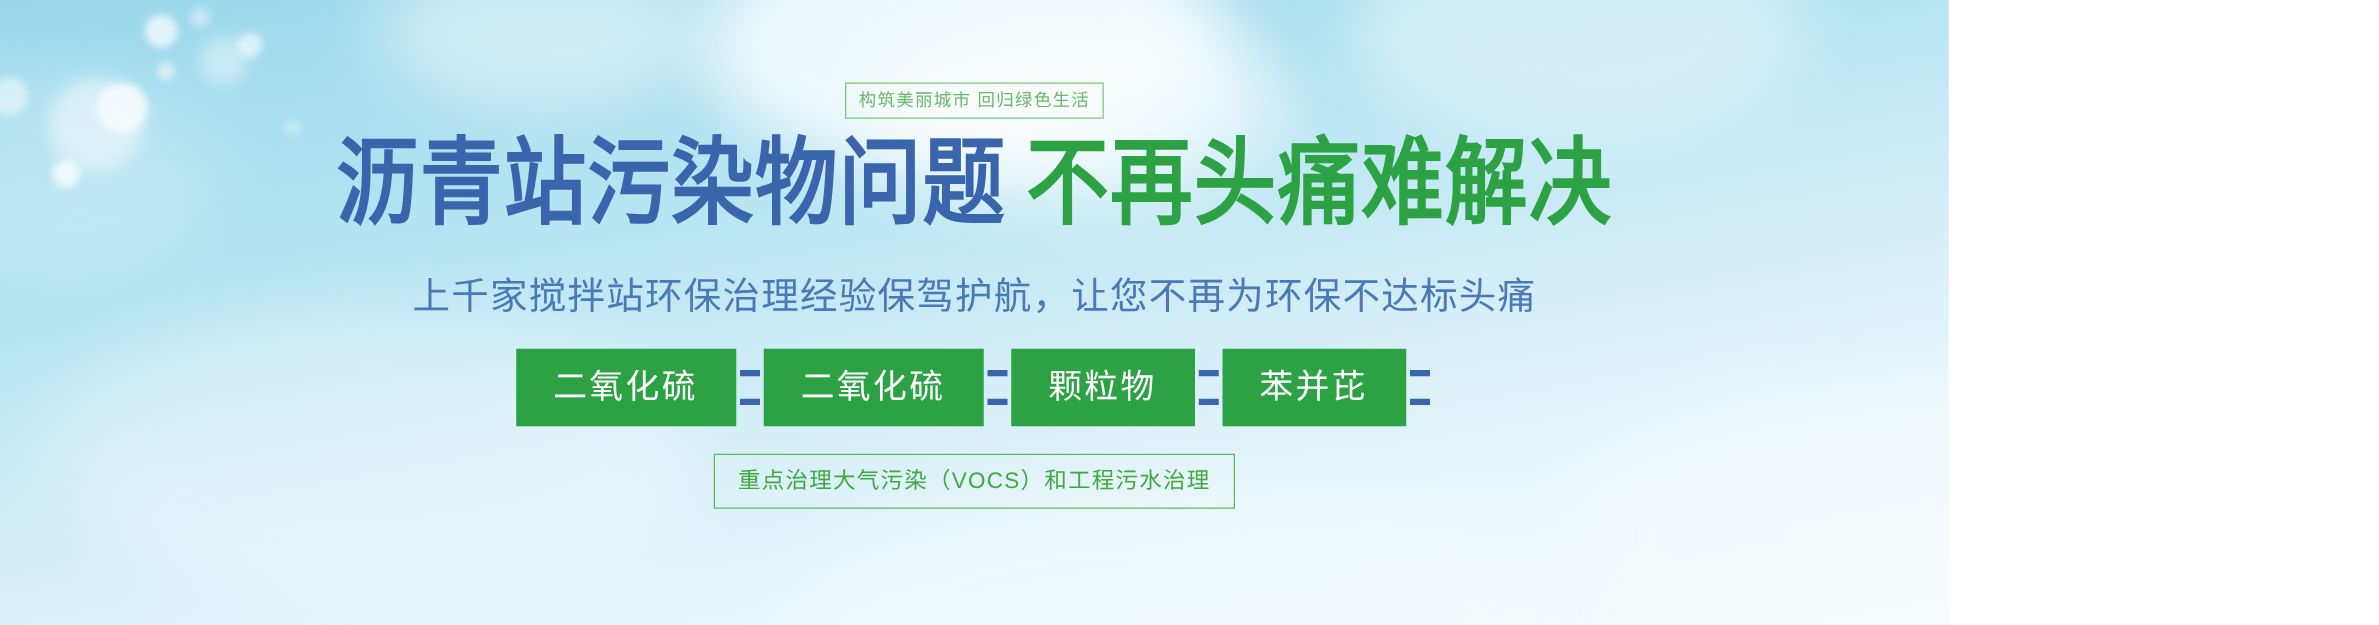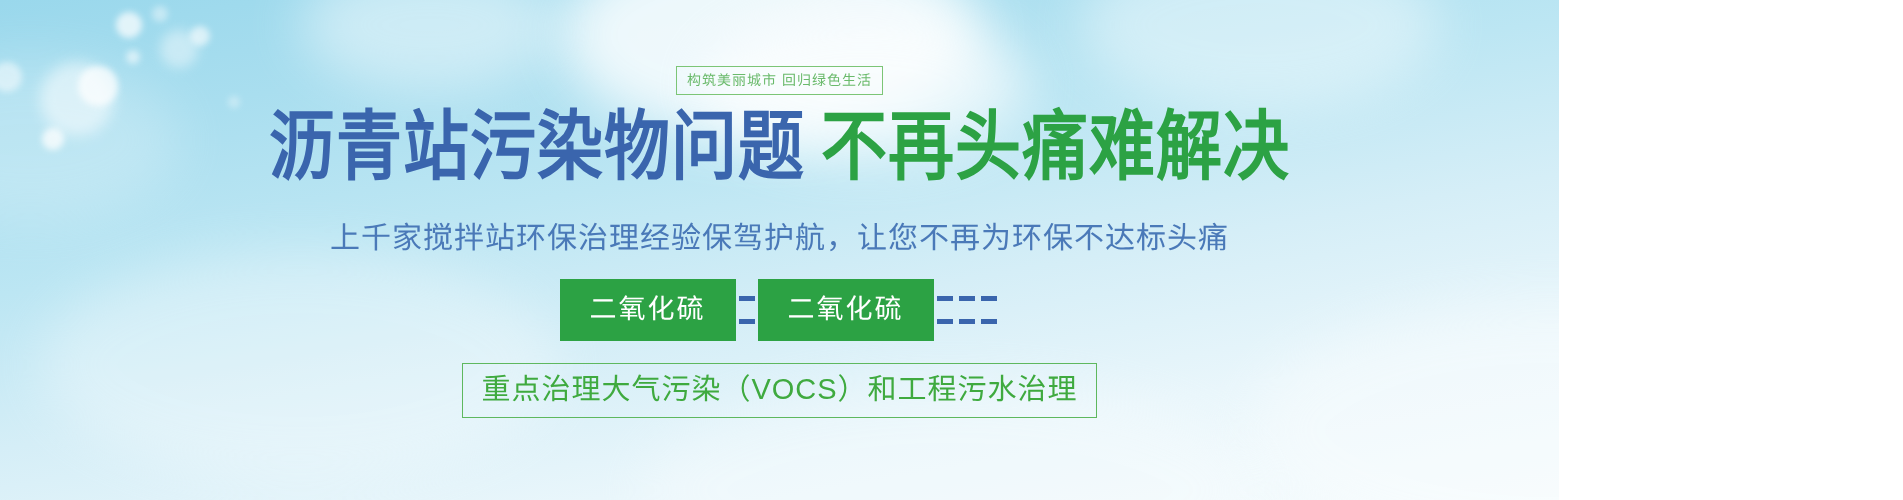--- a/index.html
+++ b/index.html
@@ -135,21 +135,21 @@
     background: #3a65ad;
   }
   .tag-sep .dash.top    { top: 17px; }
   .tag-sep .dash.bottom { bottom: 17px; }
 
   
   .note {
     margin-top: 22px;
     border: 1px solid #5eb85e;
     color: #3faa3f;
-    font-size: 29px;
+    font-size: 18px;
     line-height: 1;
     letter-spacing: 1px;
     padding: 11px 18px 13px;
     white-space: nowrap;
     background: transparent;
   }
 </style>
 </head>
 <body>
 
@@ -191,24 +191,26 @@
       <div class="tag">二氧化硫</div>
       <div class="tag-sep">
         <span class="dash top"></span>
         <span class="dash bottom"></span>
       </div>
       <div class="tag">二氧化硫</div>
       <div class="tag-sep">
         <span class="dash top"></span>
         <span class="dash bottom"></span>
       </div>
-      <div class="tag-sep">
-        <span class="dash top"></span>
-        <span class="dash bottom"></span>
-      </div>
+      <div class="tag">颗粒物</div>
+      <div class="tag-sep">
+        <span class="dash top"></span>
+        <span class="dash bottom"></span>
+      </div>
+      <div class="tag">苯并芘</div>
       <div class="tag-sep">
         <span class="dash top"></span>
         <span class="dash bottom"></span>
       </div>
     </div>
 
     <div class="note">重点治理大气污染（VOCS）和工程污水治理</div>
 
   </div>
 </div>

